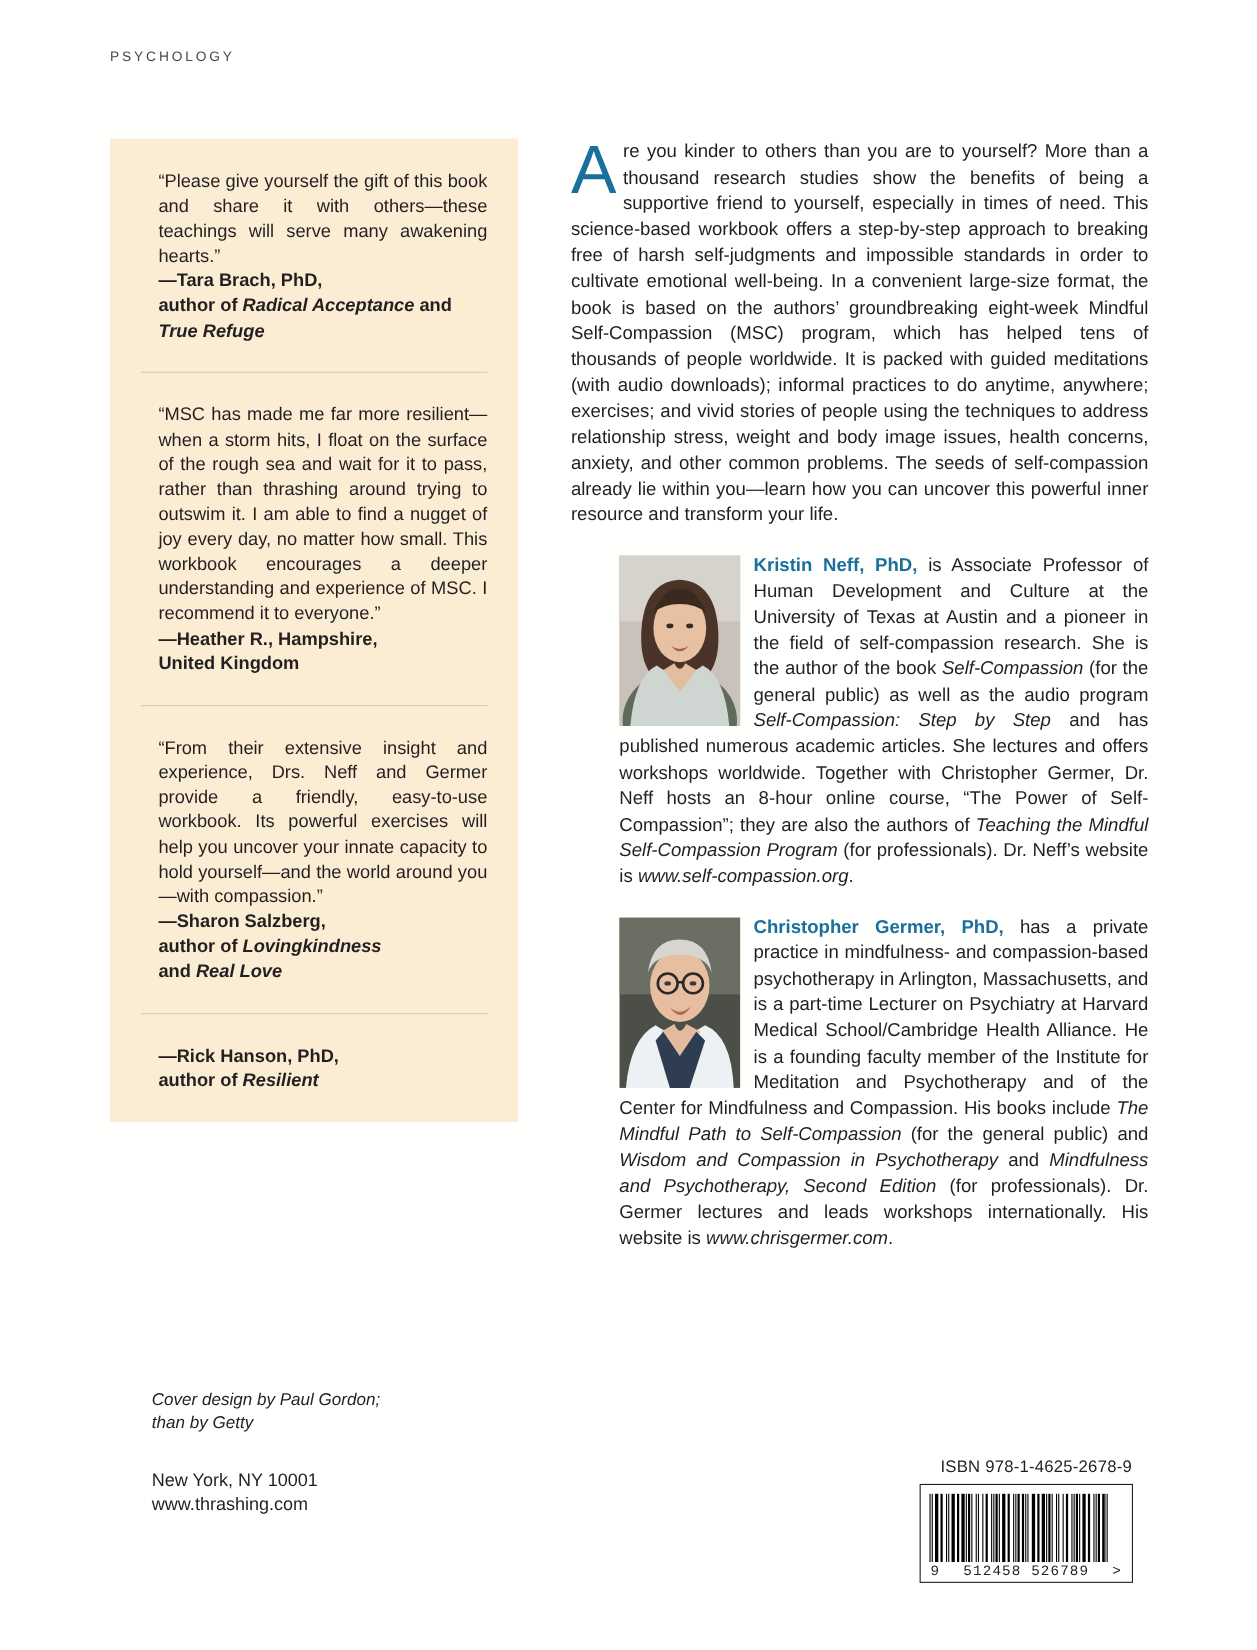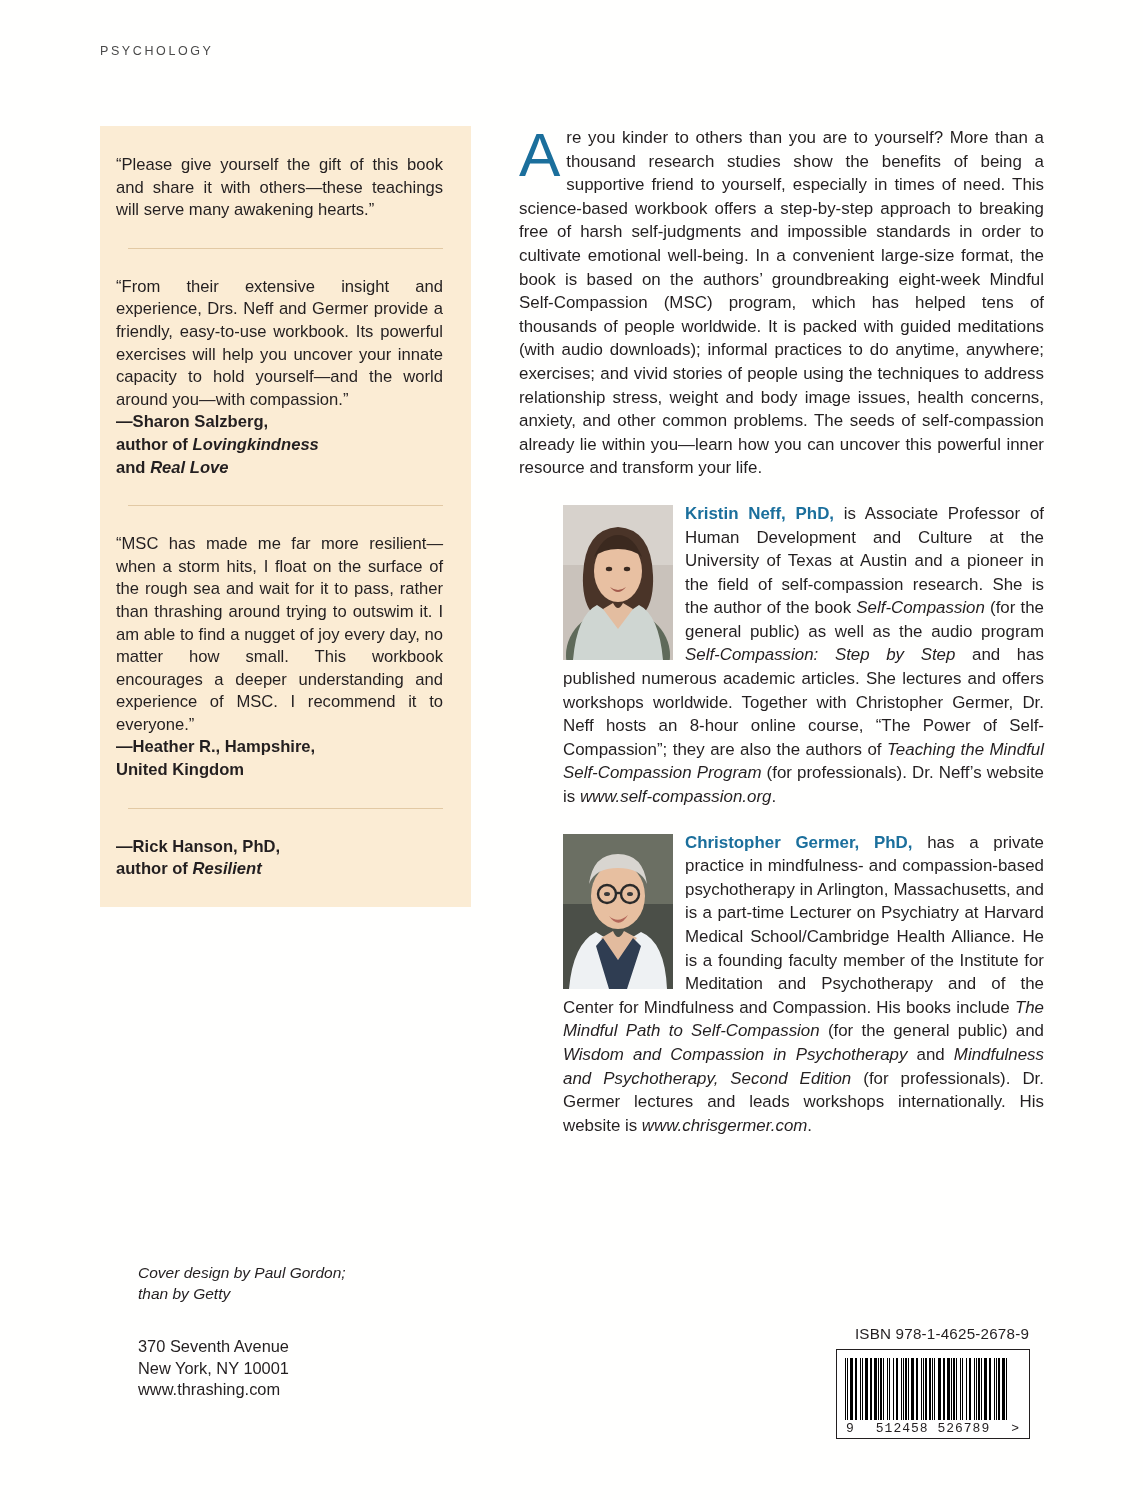--- a/index.html
+++ b/index.html
@@ -36,21 +36,21 @@
   
   .blurb-col {
     position: absolute;
     left: 100px;
     top: 126px;
     width: 371px;
     background: #fbecd4;
     padding: 0;
   }
   .blurb {
-    padding: 28px 28px 26px 16px;
+    padding: 28px 28px 26px 44px;
     position: relative;
   }
   .blurb + .blurb::before {
     content: "";
     position: absolute;
     top: 0;
     left: 28px;
     right: 28px;
     height: 1px;
     background: #e2c9a4;
@@ -208,55 +208,59 @@
 <body>
 
 <div class="page">
 
   <div class="category">PSYCHOLOGY</div>
 
   <div class="blurb-col">
 
     <div class="blurb">
       <p>“Please give yourself the gift of this book and share it with others—these teachings will serve many awakening hearts.”</p>
+      <p class="attrib">
+        <span>—Tara Brach, PhD,</span><br>
+        <span class="reg">author of <span class="ital">Radical Acceptance</span> and</span><br>
+        <span class="ital">True Refuge</span>
+      </p>
+    </div>
+
+    <div class="blurb">
+      <p>“MSC has made me far more resilient—when a storm hits, I float on the surface of the rough sea and wait for it to pass, rather than thrashing around trying to outswim it. I am able to find a nugget of joy every day, no matter how small. This workbook encourages a deeper understanding and experience of MSC. I recommend it to everyone.”</p>
+      <p class="attrib">
+        <span>—Heather R., Hampshire,</span><br>
+        <span>United Kingdom</span>
+      </p>
     </div>
 
     <div class="blurb">
       <p>“From their extensive insight and experience, Drs. Neff and Germer provide a friendly, easy-to-use workbook. Its powerful exercises will help you uncover your innate capacity to hold yourself—and the world around you—with compassion.”</p>
       <p class="attrib">
         <span>—Sharon Salzberg,</span><br>
         <span class="reg">author of <span class="ital">Lovingkindness</span></span><br>
         <span class="reg">and <span class="ital">Real Love</span></span>
       </p>
     </div>
 
     <div class="blurb">
-      <p>“MSC has made me far more resilient—when a storm hits, I float on the surface of the rough sea and wait for it to pass, rather than thrashing around trying to outswim it. I am able to find a nugget of joy every day, no matter how small. This workbook encourages a deeper understanding and experience of MSC. I recommend it to everyone.”</p>
-      <p class="attrib">
-        <span>—Heather R., Hampshire,</span><br>
-        <span>United Kingdom</span>
-      </p>
-    </div>
-
-    <div class="blurb">
       <p class="attrib">
         <span>—Rick Hanson, PhD,</span><br>
         <span class="reg">author of <span class="ital">Resilient</span></span>
       </p>
     </div>
 
   </div>
 
   <div class="credits">
     <div>Cover design by Paul Gordon;</div>
     <div>than by Getty</div>
   </div>
 
   <div class="publisher">
-    <div class="line">370 Seventh Avenue</div>
     <div class="line">New York, NY 10001</div>
     <div class="line">www.thrashing.com</div>
   </div>
 
   <div class="main-col">
 
     <p class="lead">
       <span class="dropcap">A</span><span>re you kinder to others than you are to yourself? More than a thousand research studies show the benefits of being a supportive friend to yourself, especially in times of need. This science-based workbook offers a step-by-step approach to breaking free of harsh self-judgments and impossible standards in order to cultivate emotional well-being. In a convenient large-size format, the book is based on the authors’ groundbreaking eight-week Mindful Self-Compassion (MSC) program, which has helped tens of thousands of people worldwide. It is packed with guided meditations (with audio downloads); informal practices to do anytime, anywhere; exercises; and vivid stories of people using the techniques to address relationship stress, weight and body image issues, health concerns, anxiety, and other common problems. The seeds of self-compassion already lie within you—learn how you can uncover this powerful inner resource and transform your life.</span>
     </p>
 

